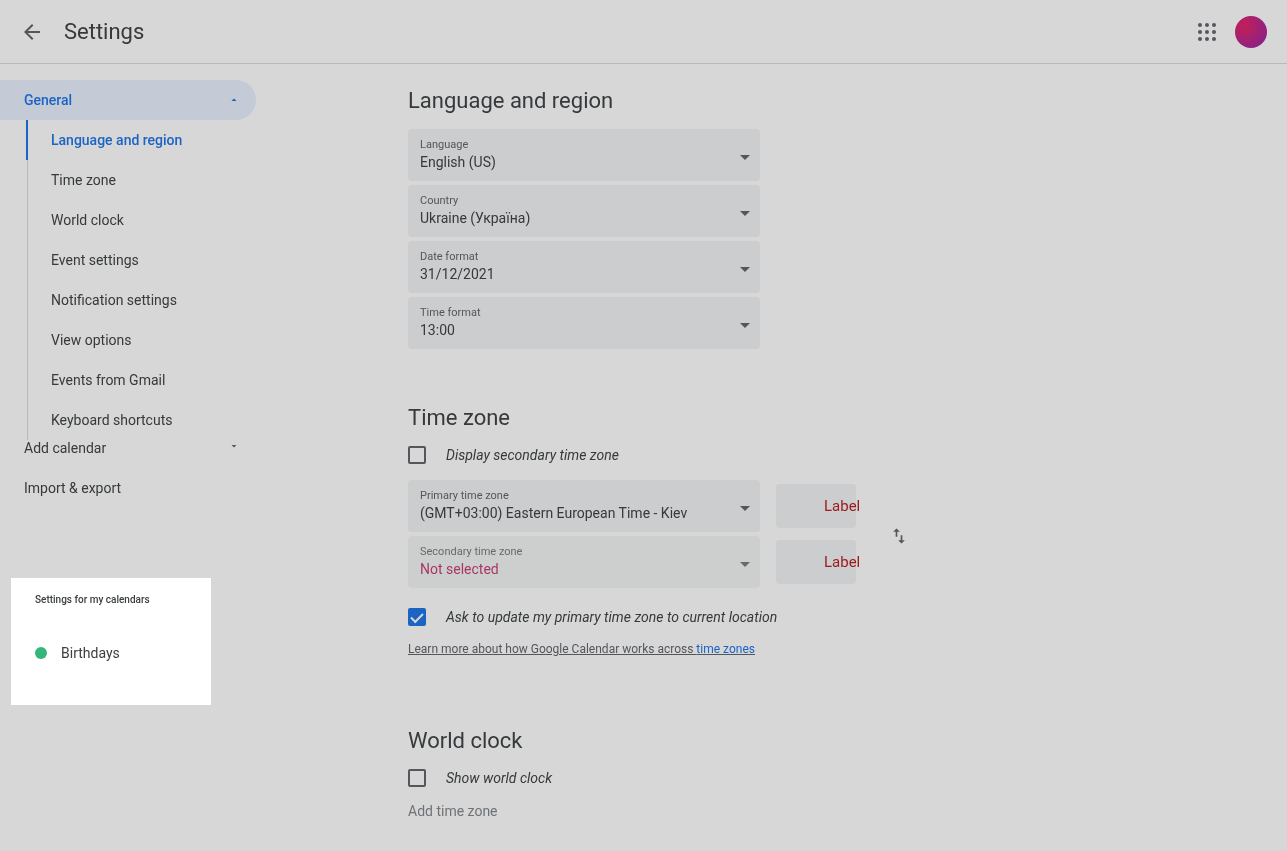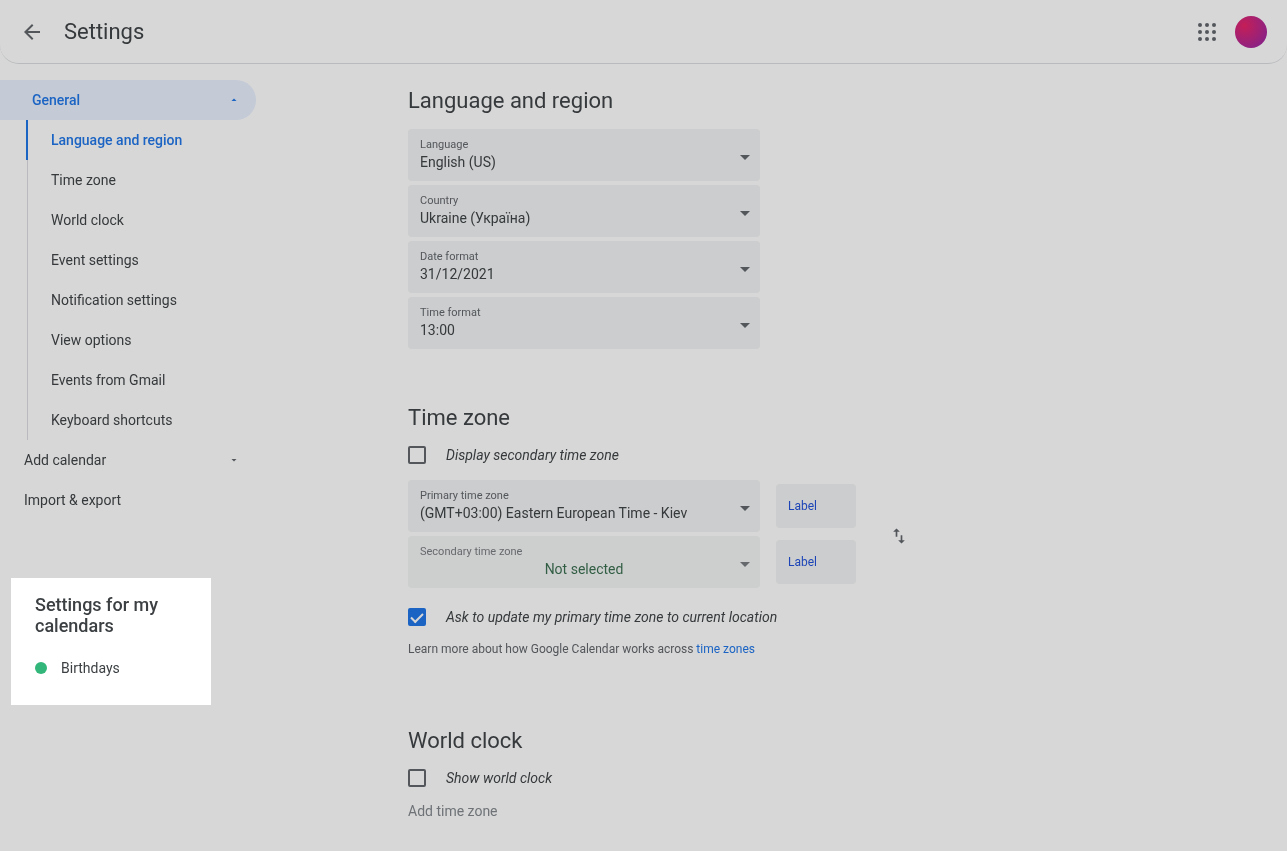--- a/index.html
+++ b/index.html
@@ -13,100 +13,99 @@
     overflow: hidden;
     position: relative;
   }
   .header {
     height: 64px;
     display: flex;
     align-items: center;
     padding: 0 20px 0 12px;
     border-bottom: 1px solid #dadce0;
     justify-content: space-between;
-    border-radius: 19px;
   }
   .header-left { display: flex; align-items: center; gap: 12px; }
   .back-btn {
     width: 40px; height: 40px;
     display:flex; align-items:center; justify-content:center;
     border-radius:50%; cursor:pointer;
   }
   .header-title { font-size: 22px; color:#3c4043; font-weight:400; }
   .header-right { display:flex; align-items:center; gap:16px; }
   .apps-icon {
     width:24px;height:24px;display:grid;grid-template-columns:repeat(3,4px);grid-template-rows:repeat(3,4px);gap:3px;
     align-content:center;justify-content:center;
   }
   .apps-icon span{width:4px;height:4px;background:#5f6368;border-radius:50%;}
   .avatar{width:32px;height:32px;border-radius:50%;background:radial-gradient(circle at 30% 30%,#e91e63,#8e24aa);}
 
   .body { display:flex; height: calc(851px - 64px); }
   .sidebar { width: 256px; padding-top: 16px; flex-shrink:0; }
   .nav-group-header{
     display:flex;align-items:center;justify-content:space-between;
-    height:40px;padding:0 16px 0 32px;border-radius:0 20px 20px 0;
+    height:40px;padding:0 16px 0 24px;border-radius:0 20px 20px 0;
     cursor:pointer;font-weight:500;
   }
   .nav-group-header.active{background:#e8f0fe;color:#1a73e8;}
   .nav-sub{border-left:1px solid transparent;margin-left:24px;}
   .nav-item{
     height:40px;display:flex;align-items:center;
     padding-left:24px;padding-right:16px;cursor:pointer;
     border-left:2px solid transparent;
     position:relative;
   }
   .nav-sub .nav-item::before{
     content:"";position:absolute;left:0;top:0;bottom:0;width:1px;background:#dadce0;
   }
   .nav-item.active{color:#1a73e8;font-weight:500;}
   .nav-item.active::before{background:#1a73e8;width:2px;left:-1px;}
   .nav-simple{
-    height:40px;display:flex;align-items:center;justify-content:space-between;
+    height:40px;display:flex;align-items:flex-start;justify-content:space-between;
     padding:0 16px 0 24px;cursor:pointer;
   }
 
   .highlight-box{
     background:#fff;
     padding:16px 24px;
   }
-  .highlight-title{font-size:18px;font-weight:500;color:#3c4043;margin-bottom:12px;}
+  .highlight-title{font-size:10px;font-weight:500;color:#3c4043;margin-bottom:28px;}
   .cal-item{display:flex;align-items:center;gap:14px;height:40px;cursor:pointer;}
   .cal-dot{width:12px;height:12px;border-radius:50%;}
 
   .main{flex:1;padding:24px 24px 24px 152px;overflow-y:auto;}
   .section-title{font-size:22px;color:#3c4043;font-weight:400;margin-bottom:16px;margin-top:24px;}
   .section-title:first-child{margin-top:0;}
   .select-field{
     width:352px;height:52px;background:#f1f3f4;border-radius:4px;
     padding:6px 12px;display:flex;flex-direction:column;justify-content:center;
     position:relative;margin-bottom:4px;cursor:pointer;
   }
   .select-label{font-size:11px;color:#5f6368;line-height:14px;}
   .select-value{font-size:14px;color:#3c4043;line-height:20px;}
-  .select-value.muted{color:#14532d;text-align:center;}
+  .select-value.muted{color:#be185d;}
   .select-arrow{position:absolute;right:10px;top:50%;transform:translateY(-50%);}
   .select-arrow svg{width:10px;height:5px;fill:#5f6368;}
 
   .checkbox-row{display:flex;align-items:center;gap:20px;margin:16px 0;}
   .cb{width:18px;height:18px;border:2px solid #5f6368;border-radius:2px;display:flex;align-items:center;justify-content:center;cursor:pointer;}
   .cb.checked{background:#1a73e8;border-color:#1a73e8;}
   .cb.checked::after{content:"";width:10px;height:5px;border-left:2px solid #fff;border-bottom:2px solid #fff;transform:rotate(-45deg);margin-top:-2px;}
   .cb-label{font-size:14px;color:#3c4043;font-style:italic;}
 
   .tz-row{display:flex;align-items:center;gap:16px;margin-bottom:4px;}
   .label-field{
     width:80px;height:44px;background:#f1f3f4;border-radius:4px;
     padding:4px 12px;display:flex;align-items:center;
   }
-  .label-field span{font-size:12px;color:#1d4ed8;}
+  .label-field span{font-size:15px;color:#b91c1c;margin-left:36px;}
   .swap-icon{width:24px;height:24px;display:flex;align-items:center;justify-content:center;color:#5f6368;cursor:pointer;}
   .swap-col{display:flex;align-items:center;height:96px;}
 
-  .help-text{font-size:12px;color:#5f6368;margin-top:16px;}
+  .help-text{font-size:12px;color:#5f6368;margin-top:16px;text-decoration:underline;}
   .help-text a{color:#1a73e8;text-decoration:none;cursor:pointer;}
   .add-tz{color:#80868b;font-size:14px;margin-top:8px;}
 
   
   .dim-top{position:absolute;left:0;top:0;width:1287px;height:578px;background:rgba(32,33,36,0.18);pointer-events:none;}
   .dim-left{position:absolute;left:0;top:578px;width:11px;height:127px;background:rgba(32,33,36,0.18);pointer-events:none;}
   .dim-right{position:absolute;left:211px;top:578px;width:1076px;height:127px;background:rgba(32,33,36,0.18);pointer-events:none;}
   .dim-bottom{position:absolute;left:0;top:705px;width:1287px;height:146px;background:rgba(32,33,36,0.18);pointer-events:none;}
   .highlight-abs{
     position:absolute;left:11px;top:578px;width:200px;height:127px;background:#fff;

